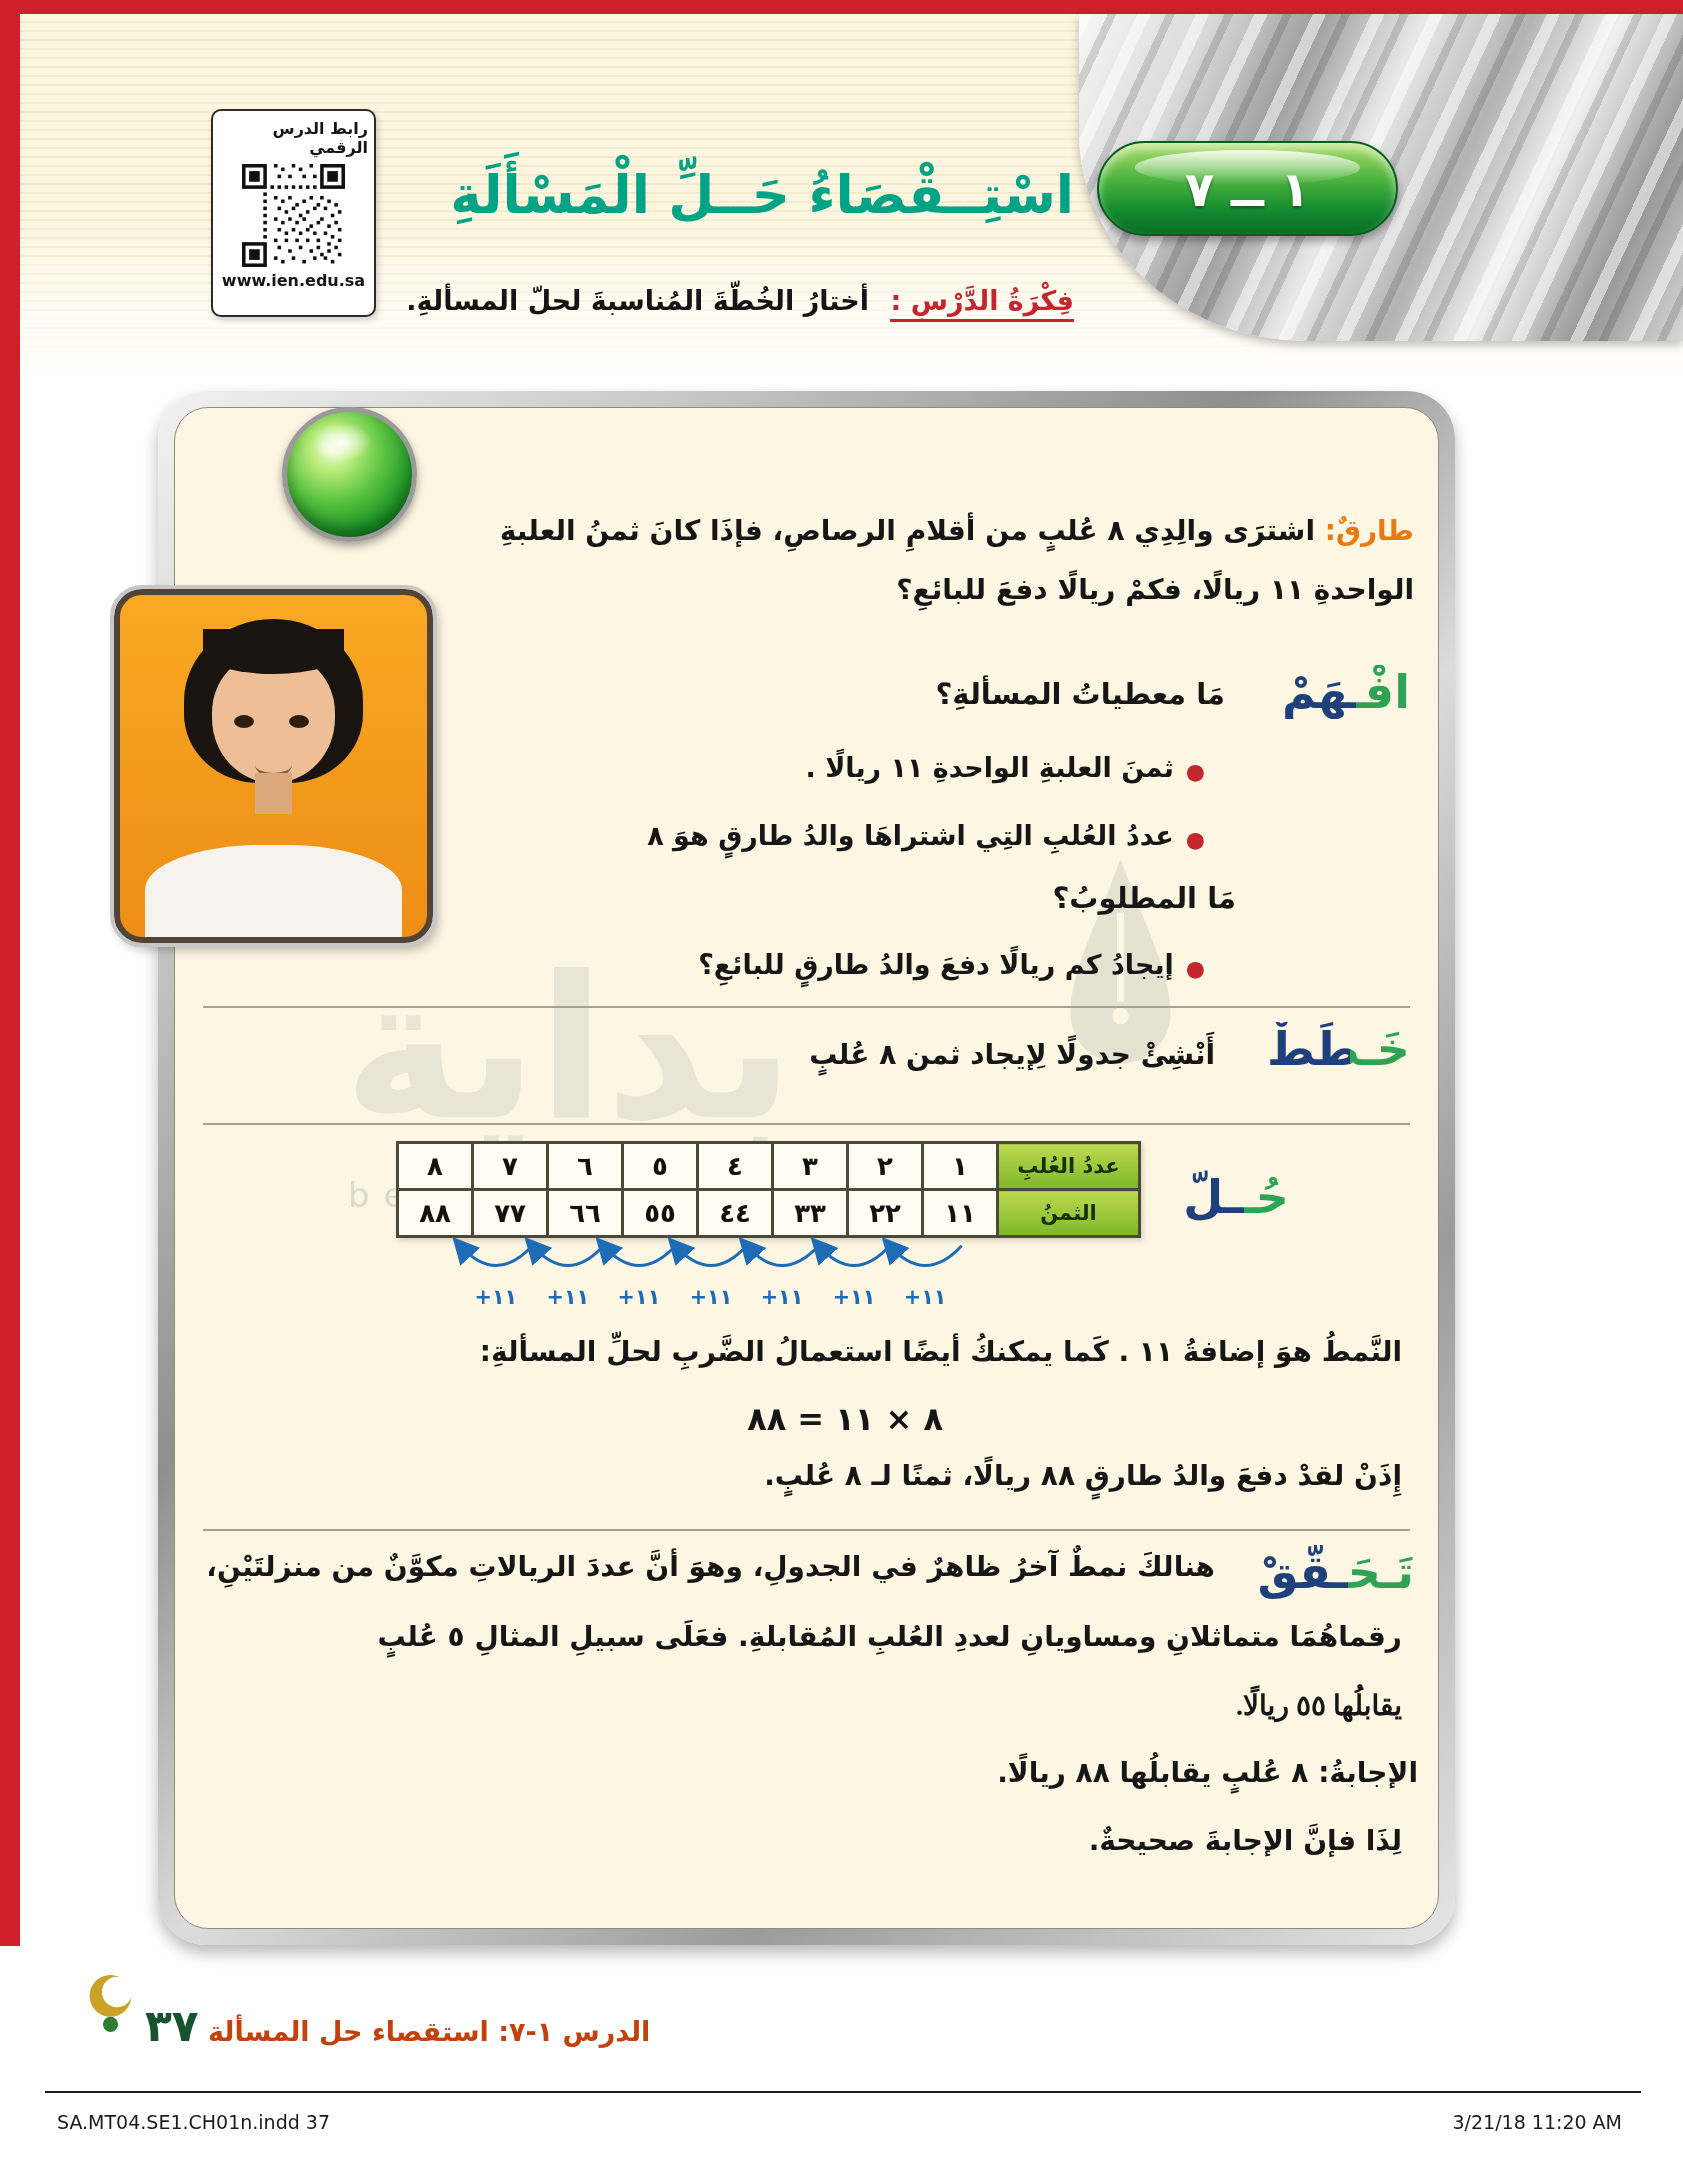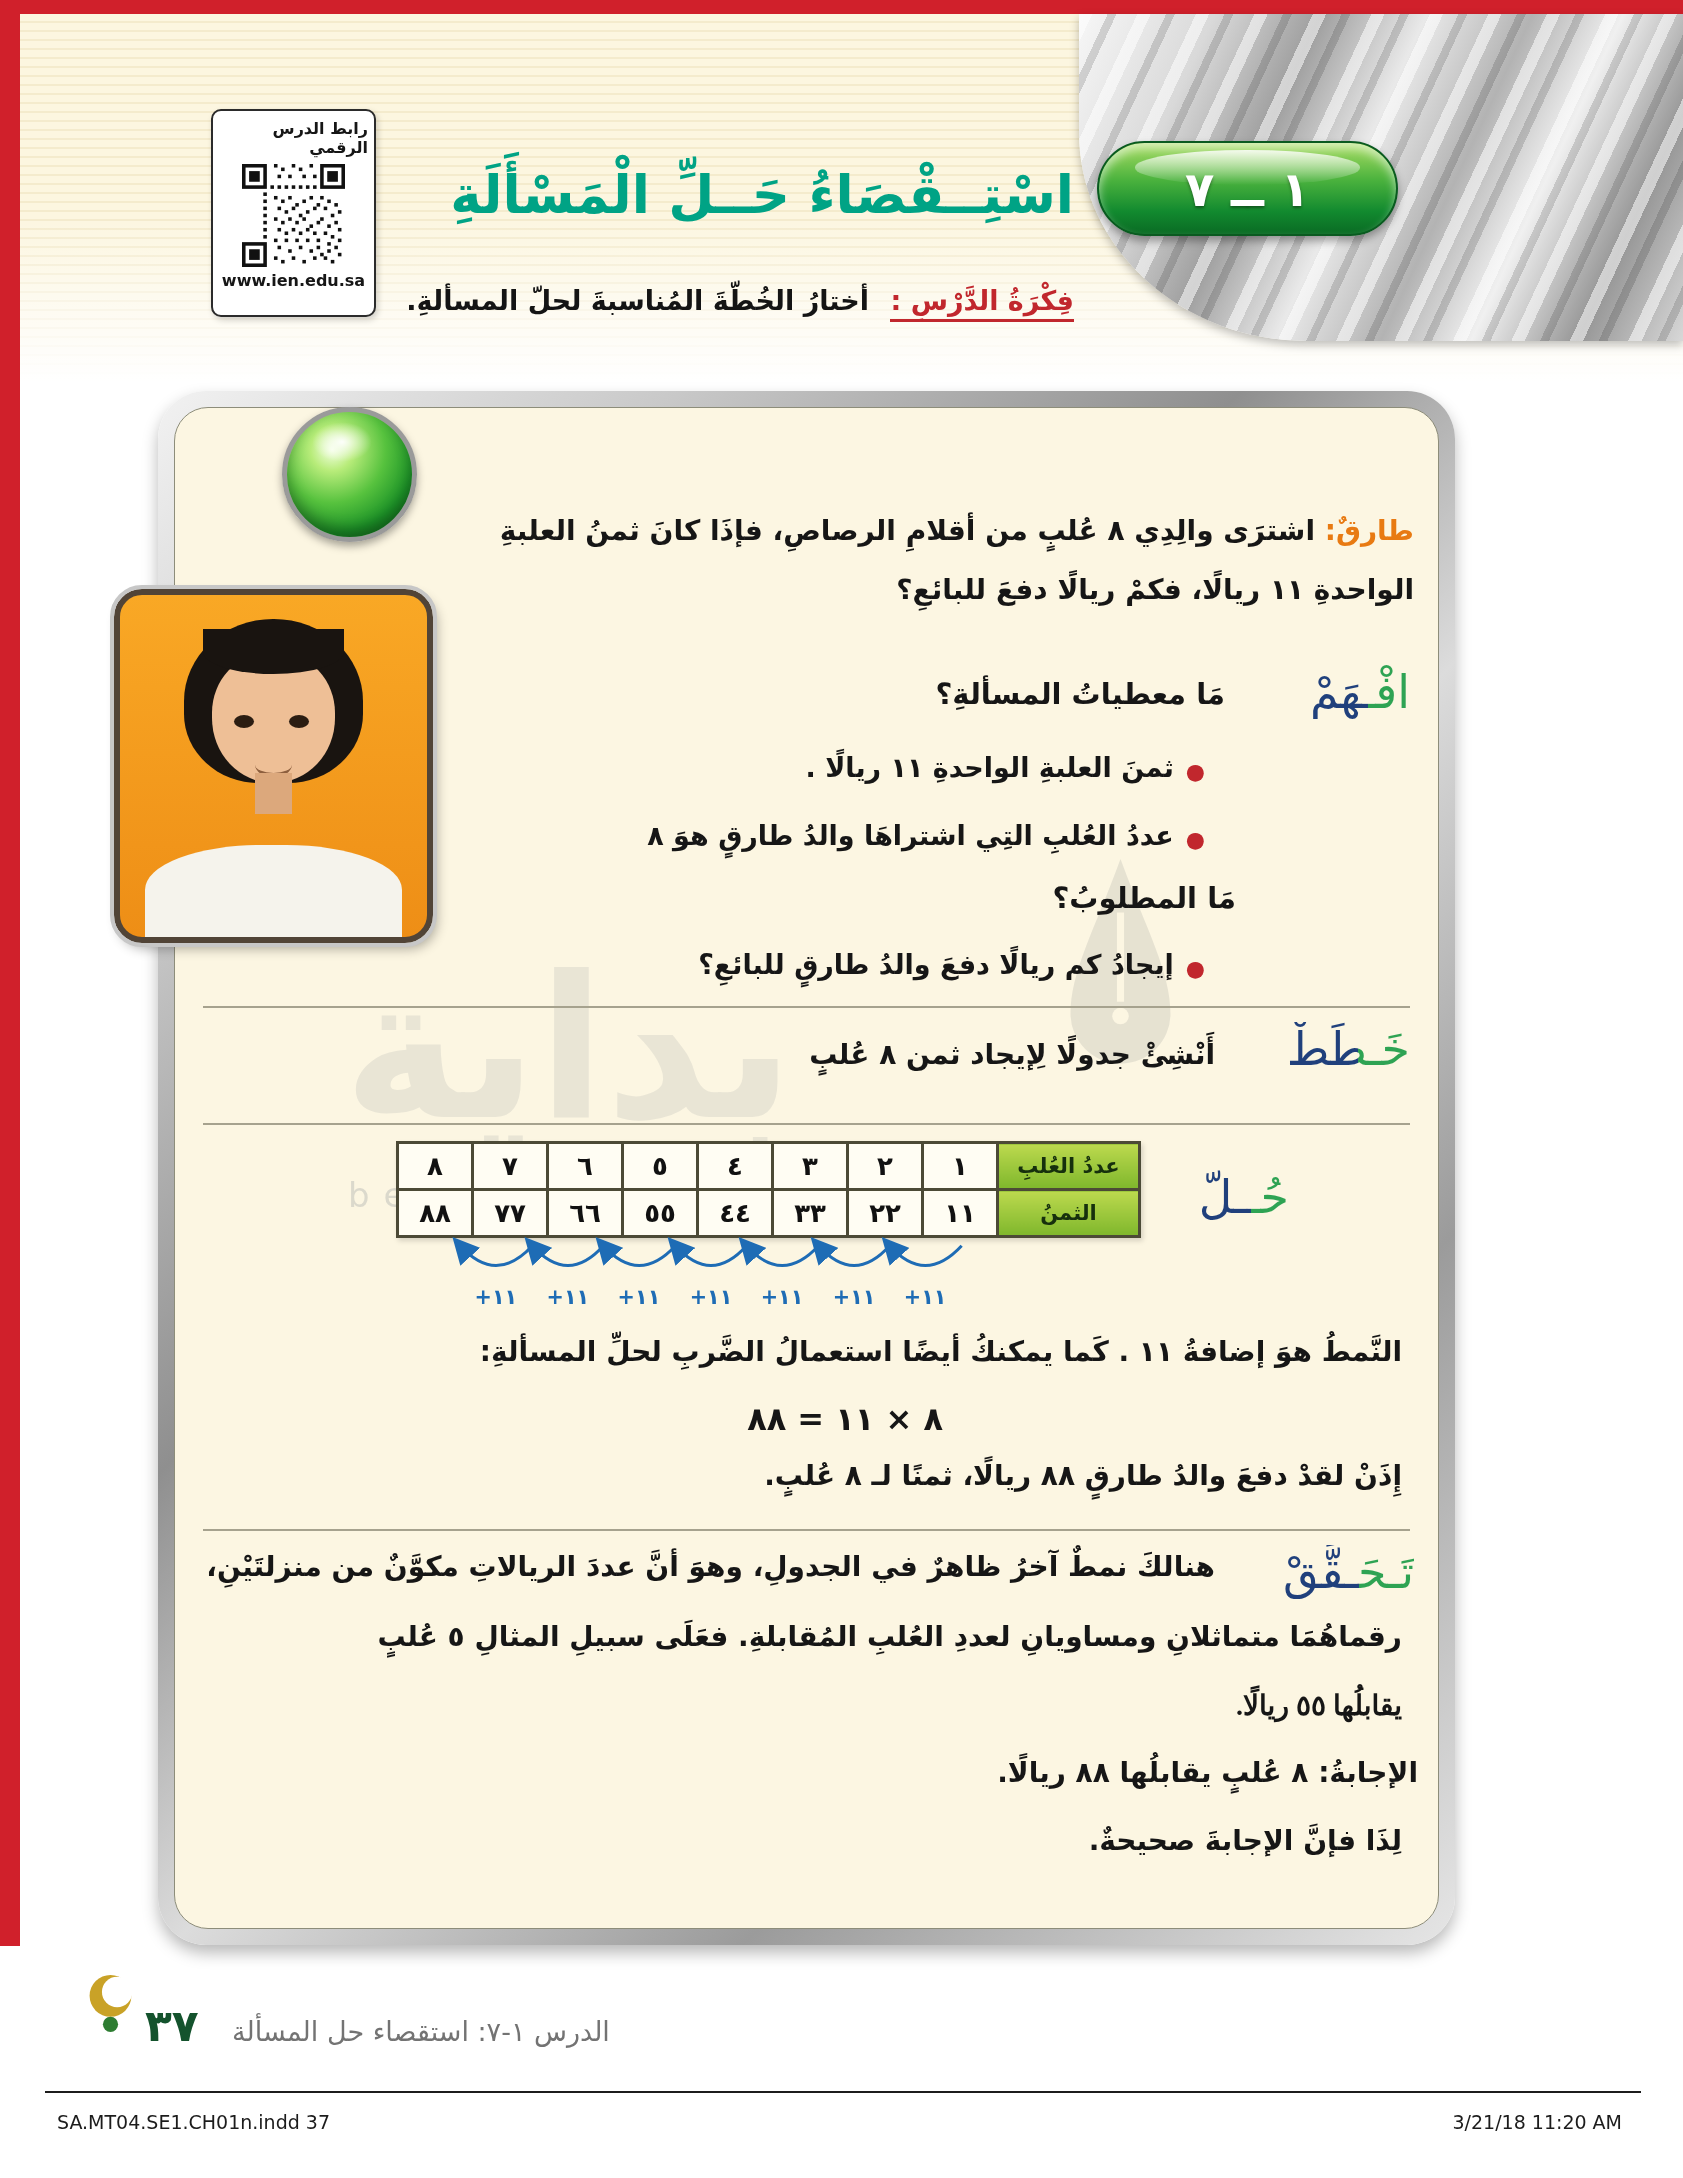--- a/index.html
+++ b/index.html
@@ -54,21 +54,21 @@
   .sphere::before{content:"";position:absolute;left:20%;top:8%;width:48%;height:32%;border-radius:50%;
     background:radial-gradient(ellipse,rgba(255,255,255,.95),rgba(255,255,255,0) 70%);}
   
   .wm-name{position:absolute;left:168px;top:525px;font-size:198px;font-weight:bold;color:#8a9096;opacity:.16;direction:rtl;z-index:0;}
   .wm-site{position:absolute;left:173px;top:767px;font-size:34px;letter-spacing:14px;color:#8a9096;opacity:.28;z-index:0;}
   .wm-pen{position:absolute;left:886px;top:450px;width:119px;height:228px;opacity:.15;z-index:0;}
   
   .rtl{direction:rtl;text-align:right;}
   .problem{position:absolute;right:24px;top:94px;width:941px;font-size:28px;font-weight:bold;line-height:2.1;z-index:2;}
   .speaker{color:#e87a12;}
-  .sec-label{position:absolute;font-size:46px;font-weight:normal;direction:rtl;z-index:2;
+  .sec-label{position:absolute;font-size:46px;font-weight:bold;direction:rtl;z-index:2;
     background:linear-gradient(to left,#2ea353 42%,#20407c 42%);
     -webkit-background-clip:text;background-clip:text;color:transparent;}
   .label-understand{right:28px;top:257px;}
   .label-plan{right:28px;top:614px;}
   .label-solve{right:149px;top:762px;}
   .label-check{right:24px;top:1137px;}
   .q{position:absolute;font-size:29px;font-weight:bold;z-index:2;}
   .u-q1{right:213px;top:269px;}
   .u-q2{right:202px;top:473px;}
   .bullet-row{position:absolute;display:flex;gap:12px;align-items:flex-start;direction:rtl;
@@ -107,21 +107,21 @@
   .face{position:absolute;left:30%;top:17%;width:40%;height:38%;background:#eebf96;border-radius:46% 46% 50% 50%;}
   .fringe{position:absolute;left:27%;top:10%;width:46%;height:13%;background:#191410;border-radius:0 0 55% 55%;}
   .eye{position:absolute;width:6.5%;height:3.8%;background:#2b1d12;border-radius:50%;top:35%;}
   .eye.l{left:37%;} .eye.r{left:55%;}
   .mouth{position:absolute;left:44%;top:46%;width:12%;height:6%;border-bottom:4px solid #8d5f3e;border-radius:50%;}
   .neck{position:absolute;left:44%;top:52%;width:12%;height:12%;background:#dca87c;}
   .shirt{position:absolute;left:8%;bottom:-2%;width:84%;height:29%;background:#f5f3ec;border-radius:45% 45% 0 0;}
   
   .logo{position:absolute;left:82px;top:1968px;width:57px;height:69px;}
   .page-num{position:absolute;left:145px;top:2000px;font-size:44px;font-weight:bold;color:#14532d;}
-  .lesson-ref{position:absolute;left:232px;top:2016px;font-size:27px;font-weight:normal;direction:rtl;color:#737373;}
+  .lesson-ref{position:absolute;left:208px;top:2016px;font-size:27px;font-weight:bold;direction:rtl;color:#c2410c;}
   .print-rule{position:absolute;left:45px;top:2091px;width:1596px;height:2px;background:#1c1c1c;}
   .print-left{position:absolute;left:57px;top:2111px;font-size:19px;color:#1c1c1c;}
   .print-right{position:absolute;right:61px;top:2111px;font-size:19px;color:#1c1c1c;}
 </style>
 </head>
 <body>
 
 <div class="red-top"></div>
 <div class="red-left"></div>
 <div class="top-band"></div>

